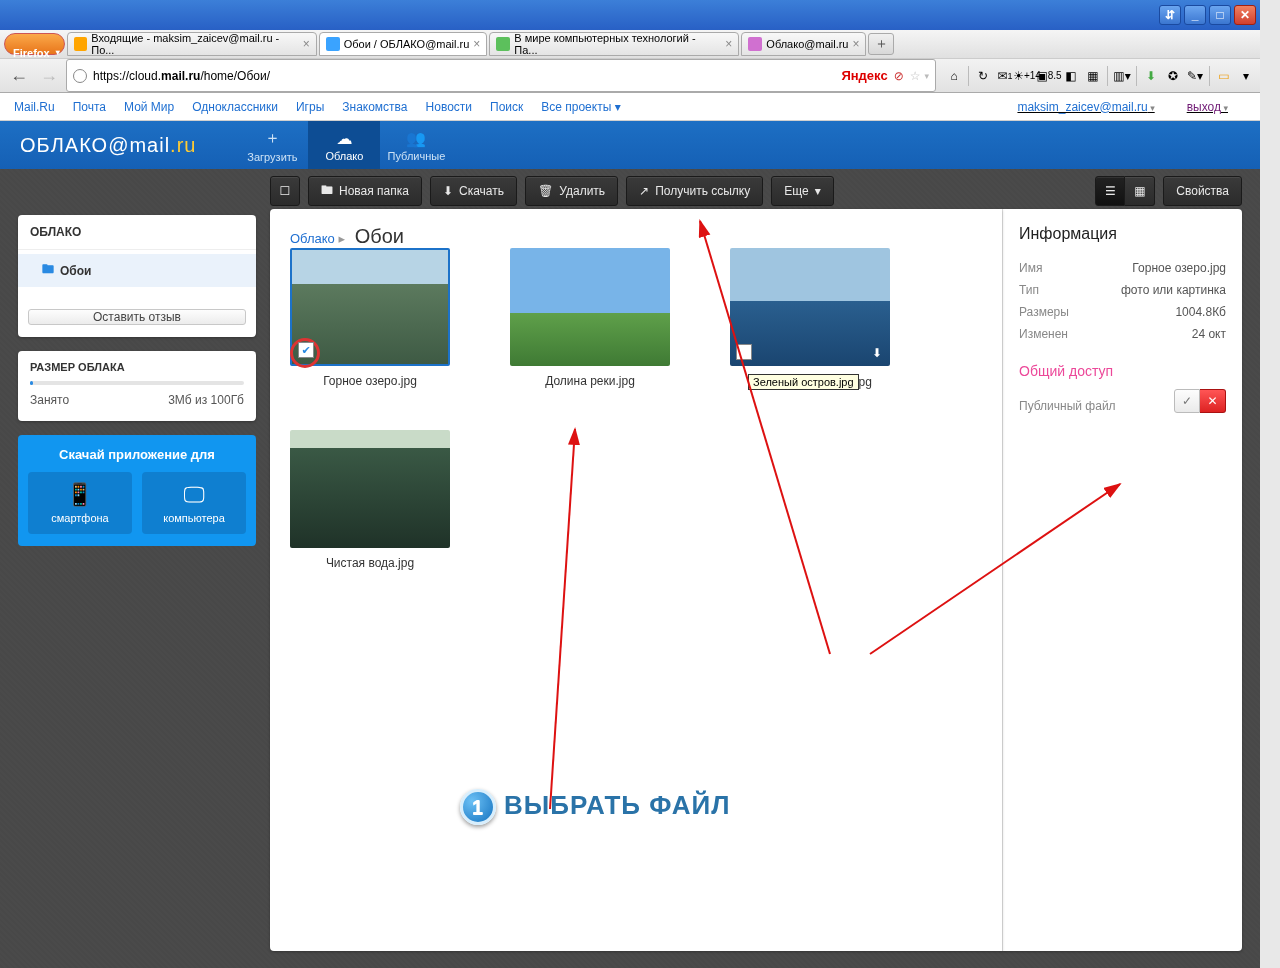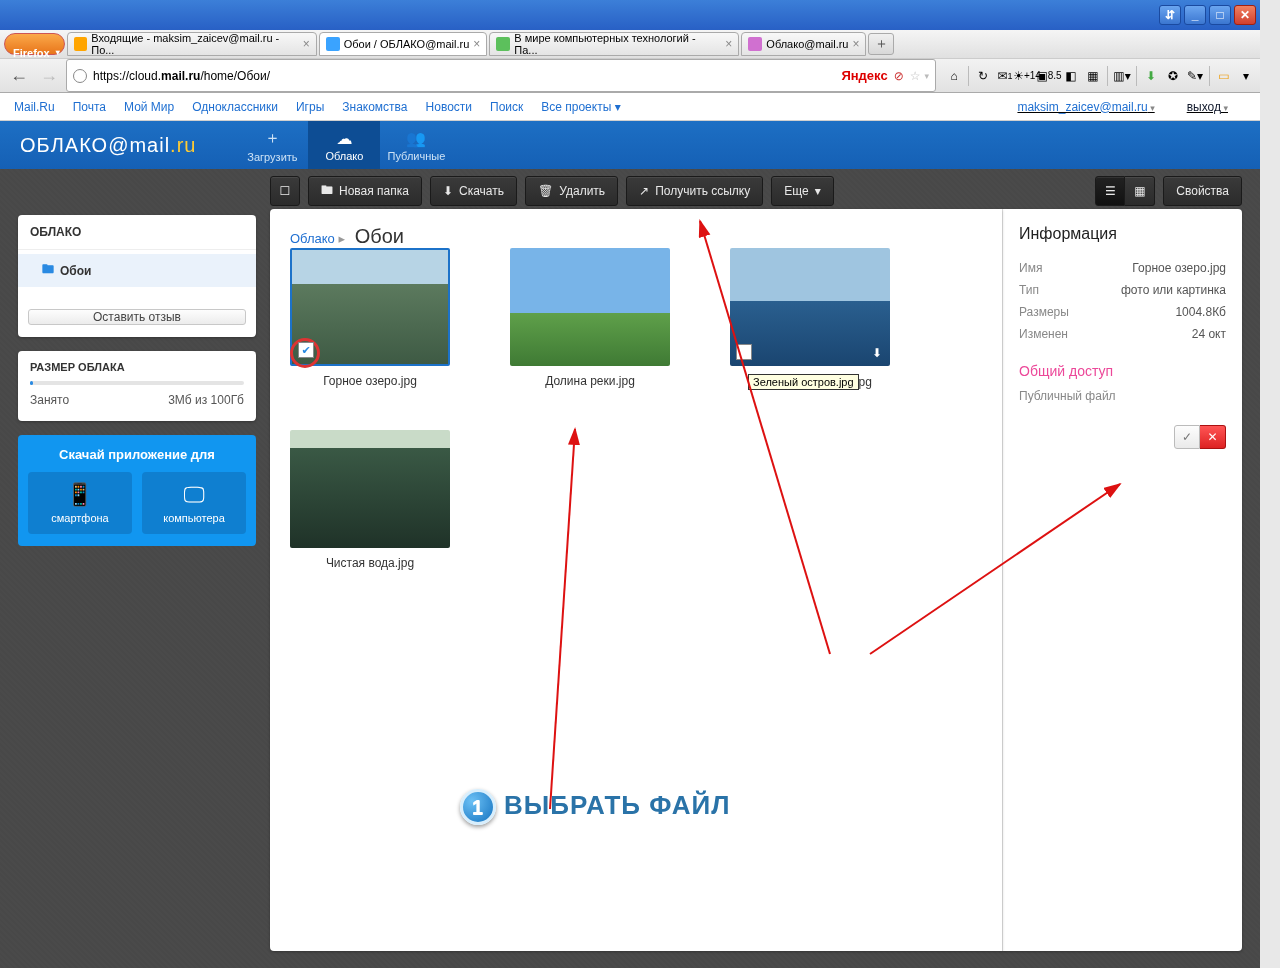--- a/index.html
+++ b/index.html
@@ -30,21 +30,21 @@
 .urlbar .yandex { margin-left:auto; color:#d00; font-weight:bold; font-size:13px;}
 .tb-icons { display:flex; align-items:center; gap:6px; padding-left:6px;}
 .tb-icon { width:16px; height:16px; display:flex; align-items:center; justify-content:center; font-size:12px; cursor:pointer;}
 .tb-sep { width:1px; height:20px; background:#bbb;}
 
 
 .mru-top { height:28px; background:#fff; border-bottom:1px solid #d0d0d0; display:flex; align-items:center; padding:0 14px; font-size:12px;}
 .mru-top a { color:#1f6fd1; text-decoration:none; margin-right:18px; cursor:pointer;}
 .mru-top .right { margin-left:auto; display:flex; gap:14px;text-decoration:underline;}
 .mru-top .right a::after { content:" ▾"; font-size:9px; color:#888;}
-.mru-top .exit { color:#0f172a; }
+.mru-top .exit { color:#701a75; }
 
 
 .cloud-header { height:48px; background: linear-gradient(#1d6fc4,#1560b5); display:flex; align-items:center; padding:0 20px;}
 .cloud-logo { color:#fff; font-size:20px; font-weight:300; letter-spacing:1px;}
 .cloud-logo .ru { color:#ffcc33; }
 .hdr-tabs { display:flex; margin-left:40px; height:100%;}
 .hdr-tab { width:72px; display:flex; flex-direction:column; align-items:center; justify-content:center; color:#cde2f5; font-size:11px; cursor:pointer; gap:2px;}
 .hdr-tab.active { background:#0d4d94; color:#fff;}
 .hdr-tab .icn { font-size:16px;}
 
@@ -107,21 +107,21 @@
 .thumb .hl-circle { position:absolute; left:0; bottom:0; width:30px; height:30px; border:3px solid #d33; border-radius:50%; transform:translate(-2px,4px);}
 
 .tooltip-box { display:inline-block; background:#ffffe1; border:1px solid #333; padding:1px 4px; font-size:11px; color:#000;}
 
 
 .info-panel { width:240px; background:#fff; border-left:1px solid #e4e4e4; border-radius:0 4px 4px 0; box-shadow:0 1px 3px rgba(0,0,0,.3); padding:16px 16px;}
 .info-panel h3 { font-size:16px; font-weight:normal; color:#222; margin-bottom:14px;}
 .info-row { display:flex; justify-content:space-between; font-size:12px; padding:4px 0; color:#555;}
 .info-row .k { color:#888;}
 .info-panel h4 { font-size:14px; font-weight:normal; color:#ec4899; margin:18px 0 10px;}
-.share-row { display:flex; align-items:flex-start; gap:22px; font-size:12px; color:#888;flex-direction:column;}
+.share-row { display:flex; align-items:flex-end; gap:22px; font-size:12px; color:#888;}
 .share-btns { margin-left:auto; display:flex;}
 .share-ok { width:26px; height:24px; background:linear-gradient(#fdfdfd,#eaeaea); border:1px solid #bbb; border-radius:3px 0 0 3px; display:flex; align-items:center; justify-content:center; color:#777; cursor:pointer;}
 .share-del { width:26px; height:24px; background:linear-gradient(#f55,#d22); border:1px solid #a11; border-radius:0 3px 3px 0; border-left:none; display:flex; align-items:center; justify-content:center; color:#fff; cursor:pointer;}
 
 
 .anno { position:absolute; pointer-events:none; font-family: "Arial Black", Arial; font-weight:900; font-size:26px; color:#2a73a8; text-shadow:0 1px 0 #fff; letter-spacing:1px;}
 .badge-num { width:36px; height:36px; border-radius:50%; background:radial-gradient(circle at 30% 30%,#6bc0f5,#1573c0); display:inline-flex; align-items:center; justify-content:center; color:#fff; font-size:20px; font-weight:bold; border:3px solid #d8eefc; box-shadow:0 2px 4px rgba(0,0,0,.4); margin-right:8px; vertical-align:middle;}
 svg.annos { position:absolute; inset:0; width:100%; height:100%; pointer-events:none;}
 </style>
 </head>

